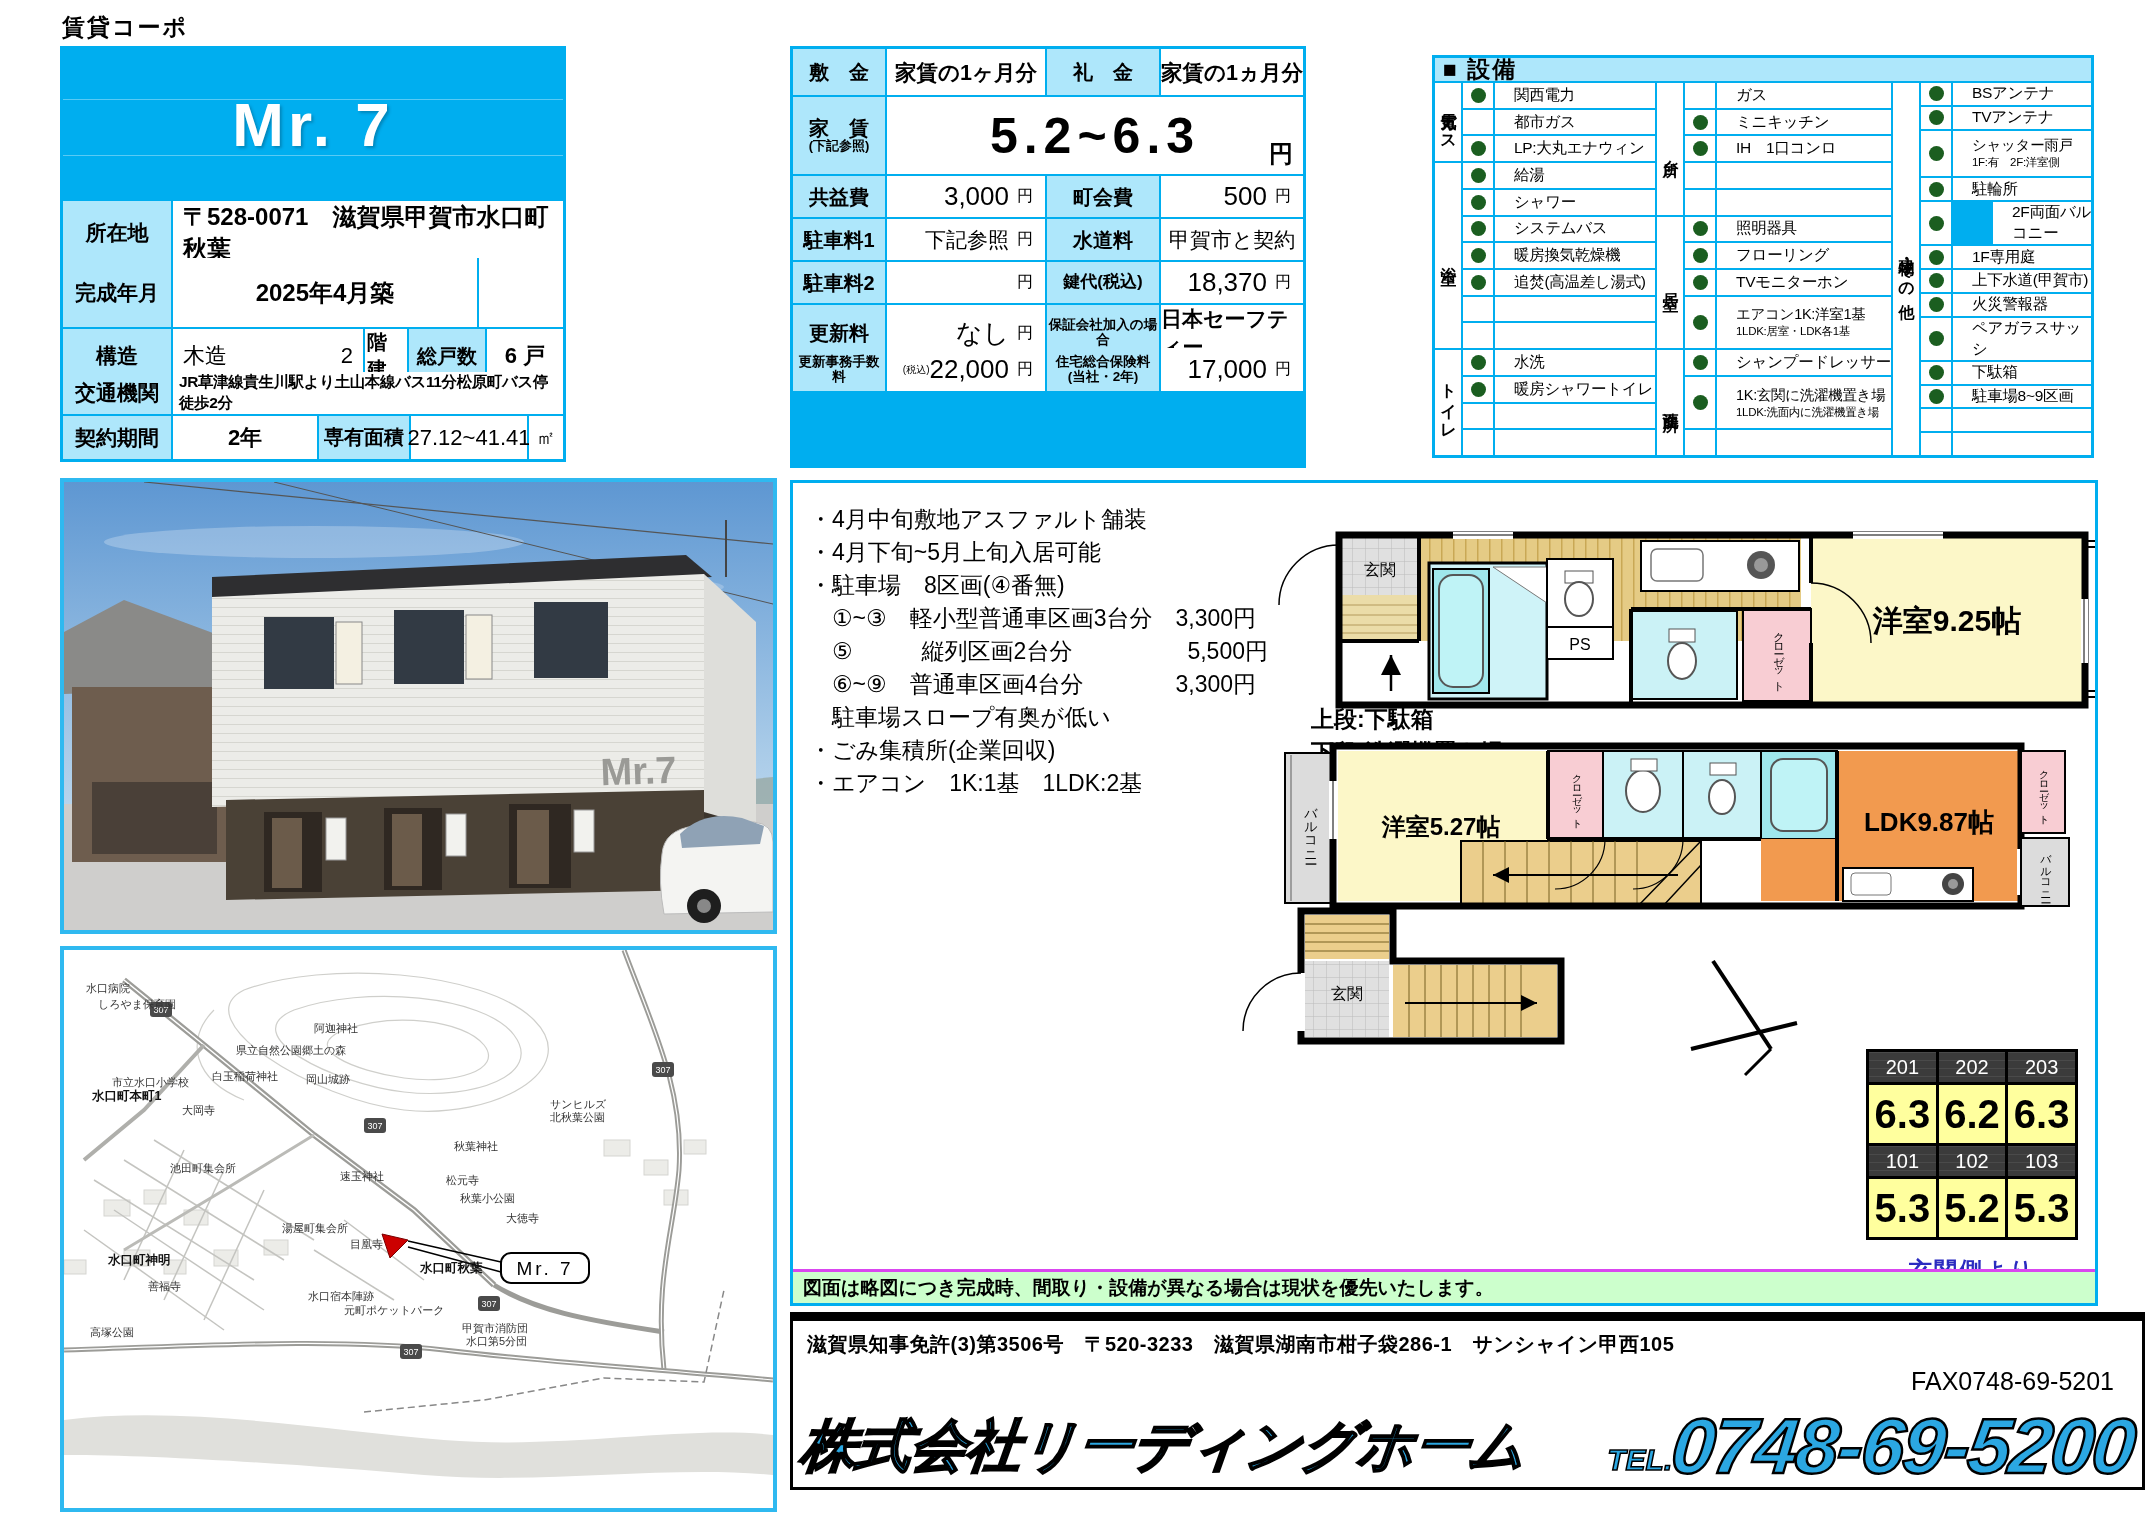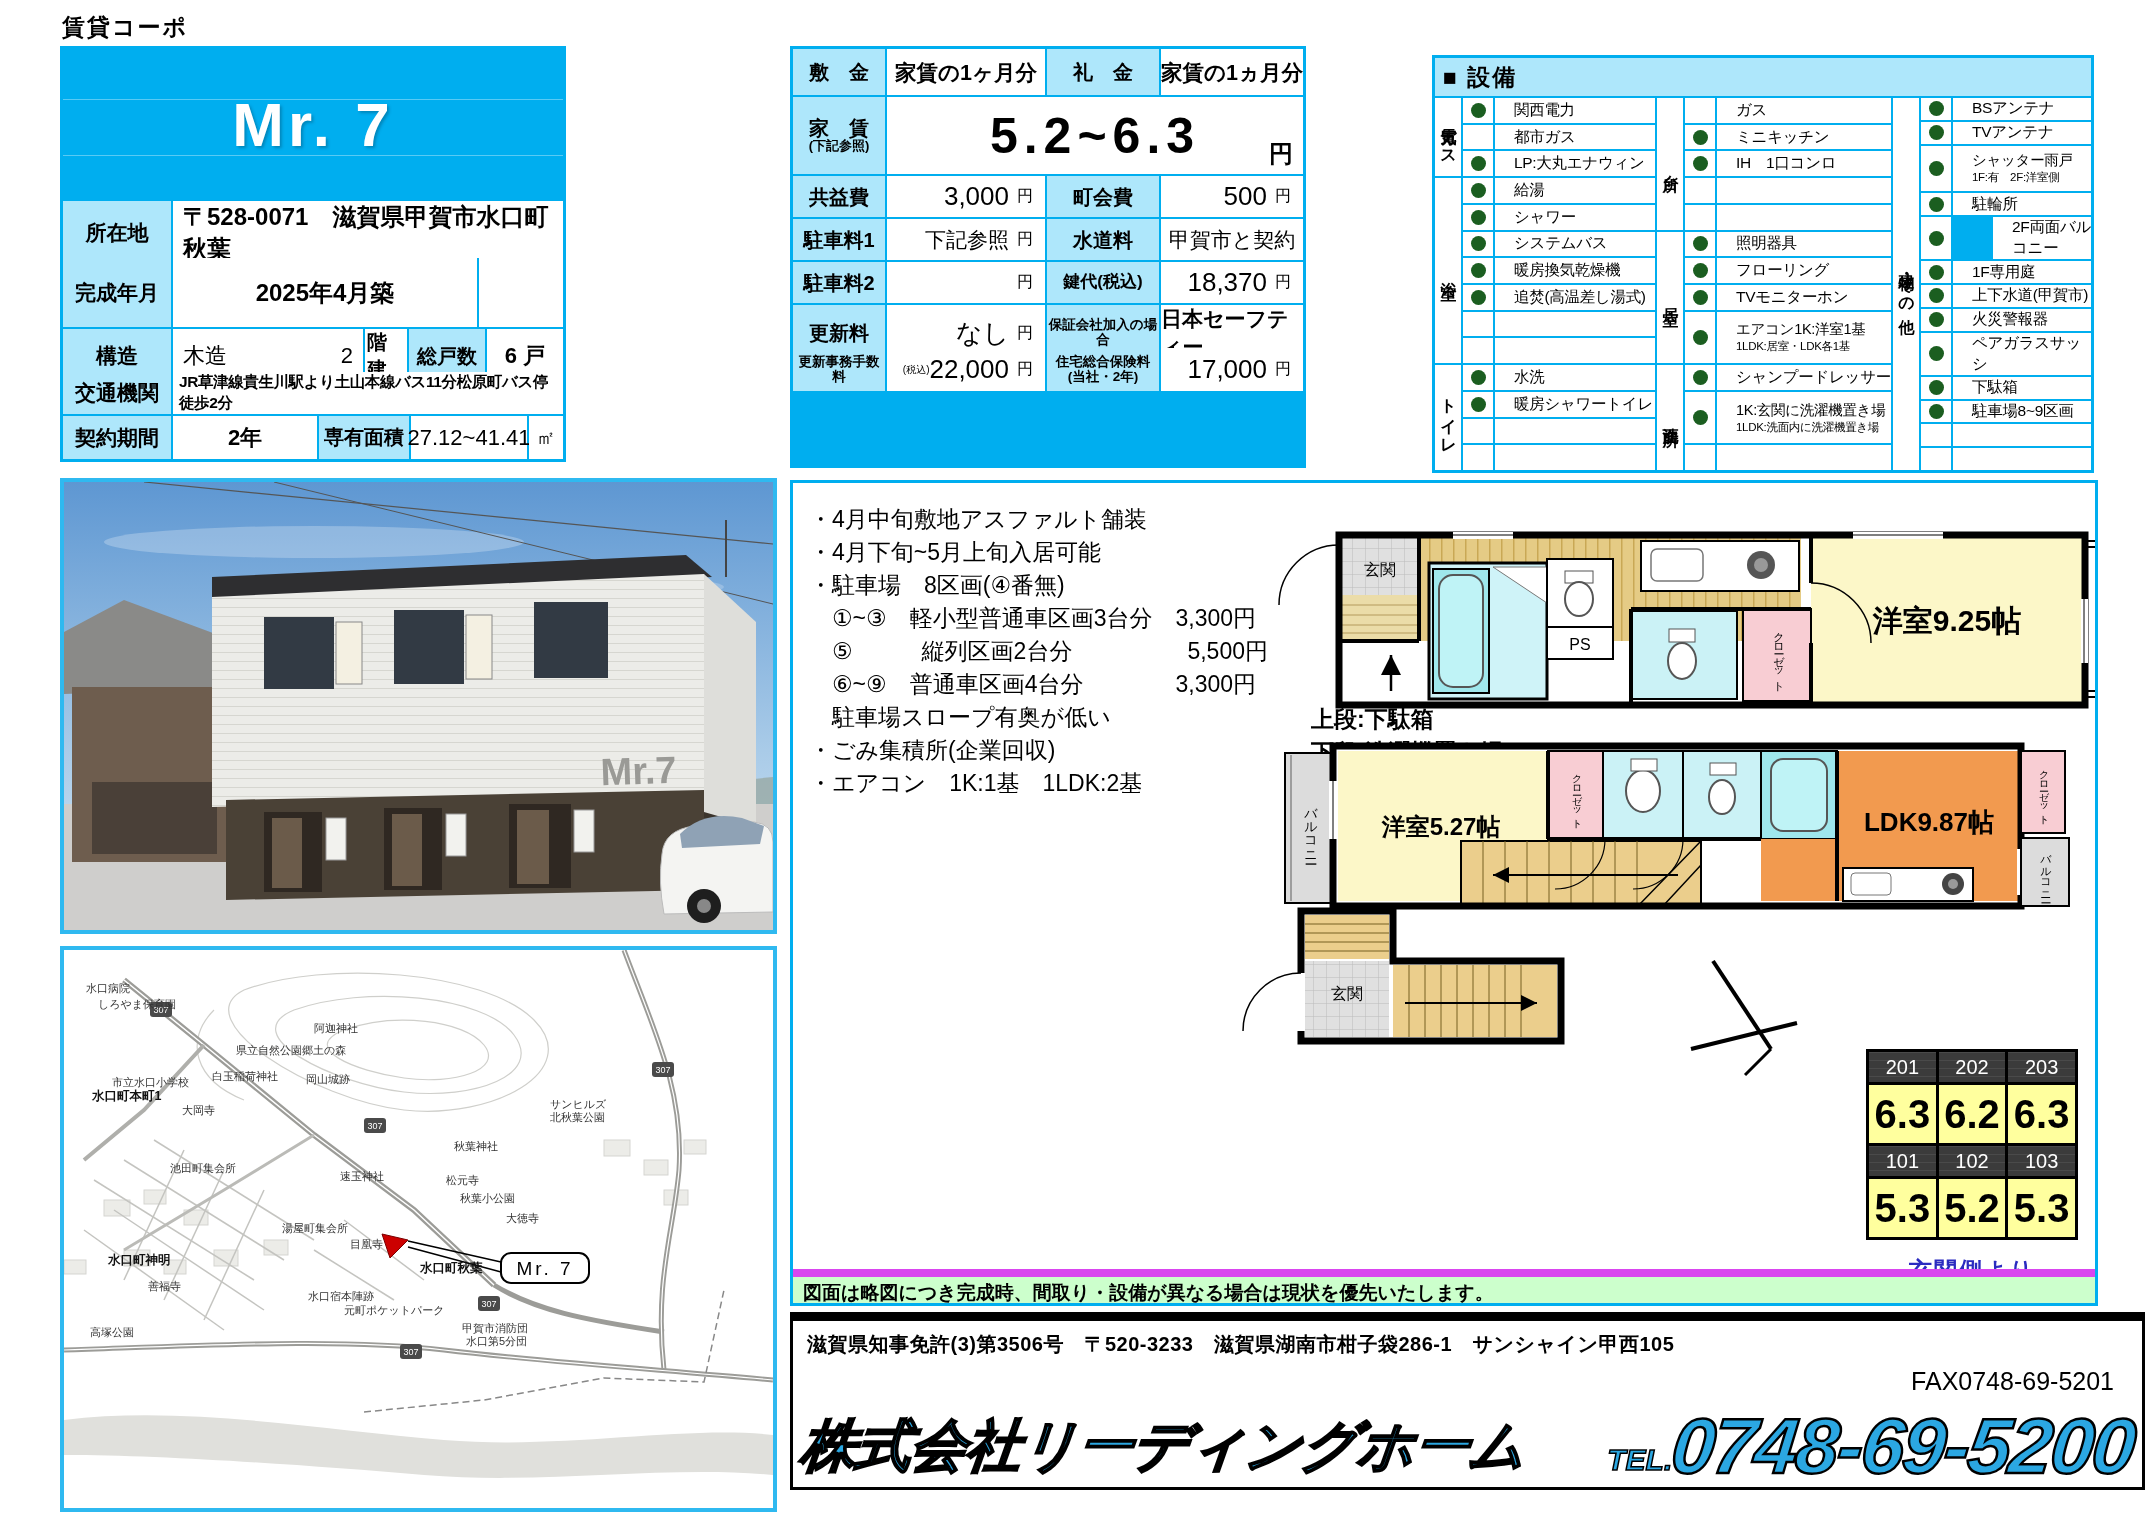--- a/index.html
+++ b/index.html
@@ -41,21 +41,21 @@
   .pv.numc { justify-content:flex-end; padding-right:6px; }
   .pv .num { font-size:26px; }
   .pv .yen { font-size:16px; margin-left:8px; width:22px; }
   .pv.rent { position:relative; }
   .pv.rent .big { font-size:50px; font-weight:bold; letter-spacing:6px; }
   .pv.rent .yen2 { position:absolute; right:10px; bottom:4px; font-size:24px; font-weight:bold; }
   .pv.other { flex-direction:column; align-items:flex-start; justify-content:center; font-size:19px; line-height:27px; padding-left:8px; white-space:pre; }
 
   
   .equip { position:absolute; left:1432px; top:55px; width:662px; border:3px solid #00AEEF; background:#00AEEF; }
-  .equip-header { height:38px; background:#AEE7FB; font-size:23px; font-weight:bold; display:flex; align-items:center; padding-left:8px; letter-spacing:2px; }
+  .equip-header { height:23px; background:#AEE7FB; font-size:23px; font-weight:bold; display:flex; align-items:center; padding-left:8px; letter-spacing:2px; }
   .equip-grid { display:flex; gap:2px; background:#00AEEF; height:372px; margin-top:2px; }
   .eq-col { display:grid; gap:2px; background:#00AEEF; grid-template-rows:repeat(14,1fr); }
   .eq-col.c0 { width:220px; grid-template-columns:26px 30px 1fr; }
   .eq-col.c1 { width:234px; grid-template-columns:26px 30px 1fr; }
   .eq-col.c2 { width:198px; grid-template-columns:26px 30px 1fr; }
   .eq-glabel { background:#fff; display:flex; align-items:center; justify-content:center; font-weight:bold; font-size:16px; }
   .vtext { writing-mode:vertical-rl; text-orientation:upright; letter-spacing:2px; }
   .eq-dot { background:#fff; display:flex; align-items:center; justify-content:center; }
   .gdot { width:15px; height:15px; border-radius:50%; background:#1B5E20; }
   .eq-item { background:#fff; display:flex; align-items:center; padding-left:19px; font-size:15.5px; letter-spacing:-0.3px; }
@@ -65,21 +65,21 @@
 
   
   .bigbox { position:absolute; left:790px; top:480px; width:1308px; height:826px; border:3px solid #00AEEF; background:#fff; }
   #notes { position:absolute; left:16px; top:20px; font-size:23px; line-height:33px; white-space:pre; }
   #fp { position:absolute; left:0; top:0; width:1302px; height:820px; }
   .roomgrid { position:absolute; left:1073px; top:566px; width:212px; display:grid; grid-template-columns:repeat(3,1fr); grid-template-rows:30px 58px 30px 58px; gap:3px; background:#000; border:3px solid #000; }
   .rg-no { background:#3B3B3B; color:#fff; font-size:20px; display:flex; align-items:center; justify-content:center;
            background-image:repeating-linear-gradient(#4a4a4a 0 1px, transparent 1px 8px); }
   .rg-price { background:#FFFF9E; font-weight:bold; font-size:40px; display:flex; align-items:center; justify-content:center; }
   .grid-caption { position:absolute; left:1073px; top:772px; width:212px; text-align:center; color:#2B2BC0; font-size:23px; font-weight:bold; letter-spacing:2px; }
-  .notice { position:absolute; left:0; right:0; bottom:0; height:34px; background:#CCFFCC; border-top:8px solid #d946ef; font-size:19px; font-weight:bold; line-height:31px; padding-left:10px; }
+  .notice { position:absolute; left:0; right:0; bottom:0; height:34px; background:#CCFFCC; border-top:3px solid #d946ef; font-size:19px; font-weight:bold; line-height:31px; padding-left:10px; }
 
   
   .photobox { position:absolute; left:60px; top:478px; width:717px; height:456px; border:4px solid #2FB9F0; background:#fff; }
   .mapbox { position:absolute; left:60px; top:946px; width:717px; height:566px; border:4px solid #2FB9F0; background:#fff; }
   .mlabel { font-size:11px; fill:#333; font-family:"Liberation Sans","DejaVu Sans",sans-serif; }
   .mbold { font-size:12.5px; font-weight:bold; fill:#111; }
 
   
   .company { position:absolute; left:790px; top:1312px; width:1355px; height:178px; background:#fff; border:3px solid #000; border-top:9px solid #000; }
   .license { position:absolute; left:14px; top:10px; font-size:20px; font-weight:bold; letter-spacing:0.5px; }

